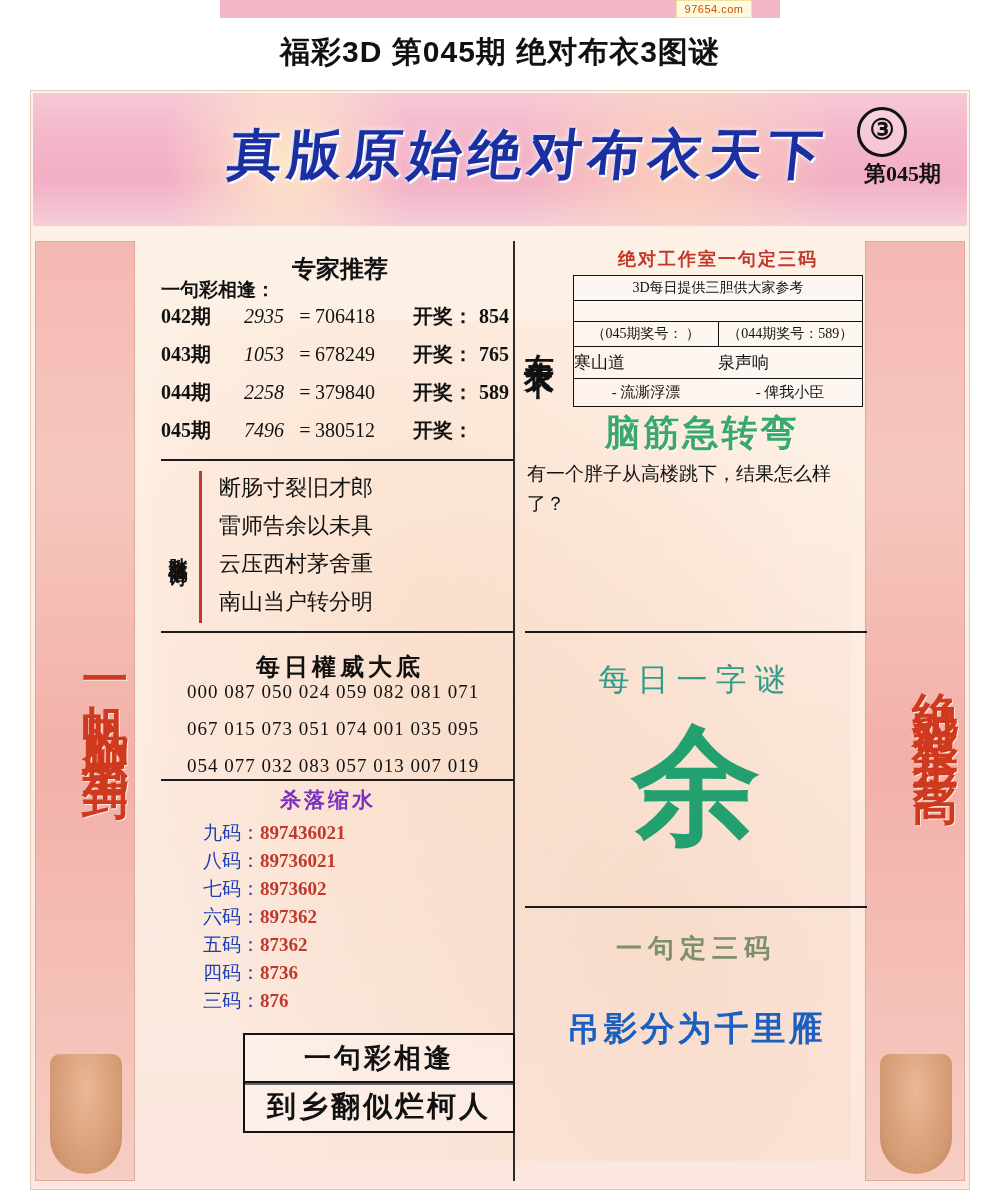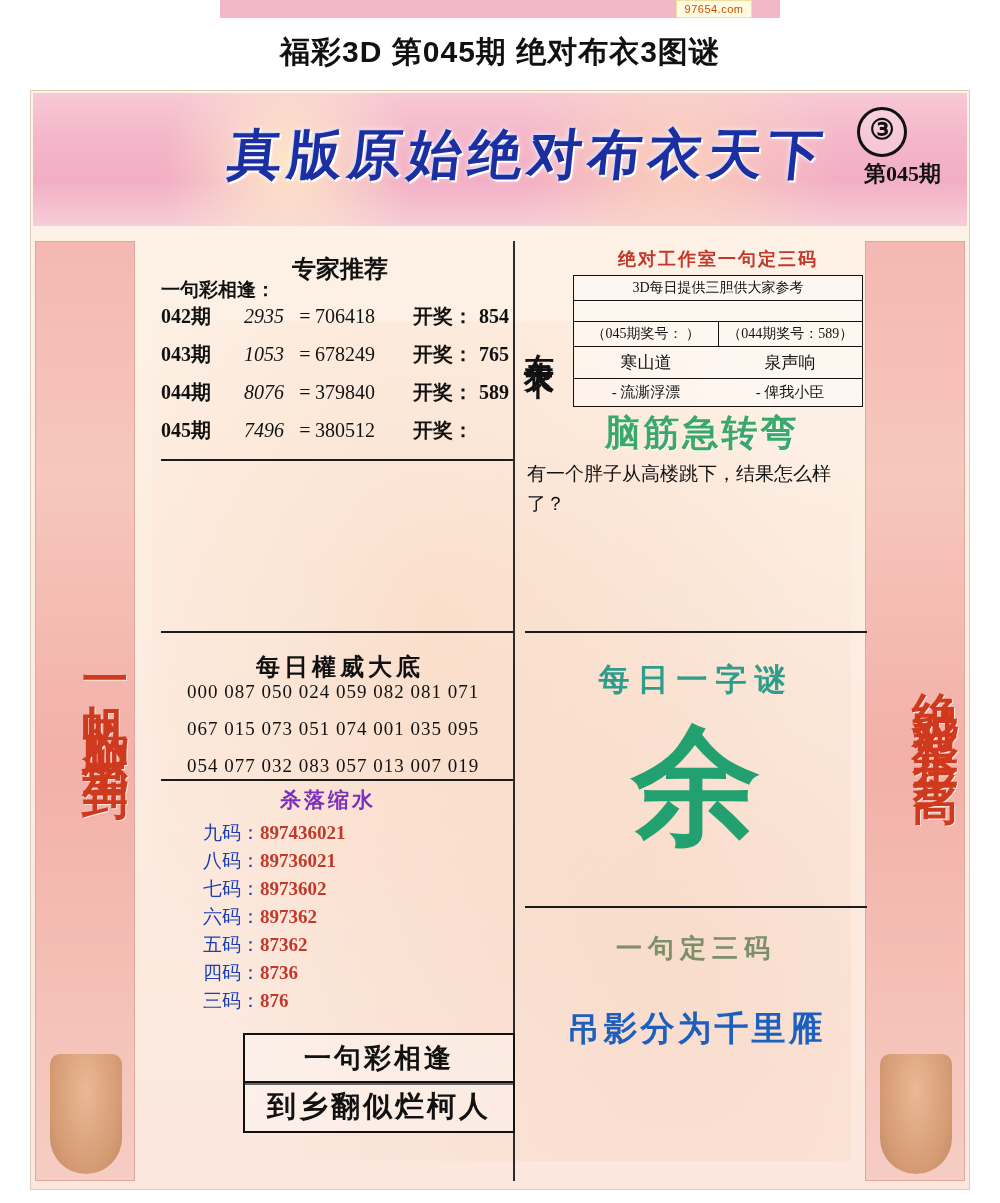--- a/index.html
+++ b/index.html
@@ -205,39 +205,39 @@
   .tbl{
     margin-top:4px; border:1px solid #111; background:rgba(255,255,255,0.45);
     font-size:14px; color:#111;
   }
   .tbl .r1{ text-align:center; padding:3px 0; border-bottom:1px solid #111; font-size:14px;}
   .tbl .r2{ height:20px; border-bottom:1px solid #111; }
   .tbl .r3{ display:flex; border-bottom:1px solid #111; }
   .tbl .r3 .c{ flex:1; text-align:center; padding:3px 4px; font-size:14px; }
   .tbl .r3 .c:first-child{ border-right:1px solid #111; }
   .tbl .r4{ display:flex; border-bottom:1px solid #111; }
-  .tbl .r4 .c{ flex:1; text-align:center; padding:4px 14px; font-size:17px; }
+  .tbl .r4 .c{ flex:1; padding:4px 0; font-size:17px; }
   .tbl .r5{ display:flex; }
   .tbl .r5 .c{ flex:1; text-align:center; padding:4px 0; font-size:15px; }
 
   .riddle-title{
     position:absolute; left:22px; top:168px; width:326px; text-align:center;
     font-size:36px; font-weight:bold; color:#3aa86a; letter-spacing:3px;
     text-shadow:1px 1px 0 #fff;
   }
   .riddle-text{
     position:absolute; left:10px; top:218px; width:336px;
     font-size:19px; color:#111; line-height:30px;
   }
 
   .hr-r{ position:absolute; left:8px; width:342px; height:2px; background:#1b1b1b; }
 
   .zimi-title{
     position:absolute; left:8px; top:418px; width:342px; text-align:center;
-    font-size:31px; font-weight:bold; color:#2f9c8c; letter-spacing:8px;
+    font-size:31px; font-weight:normal; color:#2f9c8c; letter-spacing:8px;
   }
   .big-char{
     position:absolute; left:8px; top:470px; width:342px; text-align:center;
     font-size:128px; font-weight:bold; color:#23a06f; line-height:150px;
     font-family:"Liberation Serif", serif;
   }
   .three-title{
     position:absolute; left:8px; top:690px; width:342px; text-align:center;
     font-size:26px; font-weight:bold; color:#7b8f6a; letter-spacing:6px;
   }
@@ -290,38 +290,48 @@
       <div class="frow">
         <span class="iss">043期</span>
         <span class="a">1053</span>
         <span class="eq">=</span>
         <span class="b">678249</span>
         <span class="kw">开奖：</span>
         <span class="res">765</span>
       </div>
       <div class="frow">
         <span class="iss">044期</span>
-        <span class="a">8076</span>
+        <span class="a">2258</span>
         <span class="eq">=</span>
         <span class="b">379840</span>
         <span class="kw">开奖：</span>
         <span class="res">589</span>
       </div>
       <div class="frow">
         <span class="iss">045期</span>
         <span class="a">7496</span>
         <span class="eq">=</span>
         <span class="b">380512</span>
         <span class="kw">开奖：</span>
         <span class="res"></span>
       </div>
     </div>
 
     <div class="hr-black" style="top:218px;"></div>
 
+    <div class="poem-box">
+      <div class="poem-label">胜彩落码诗</div>
+      <div class="poem-bar"></div>
+      <div class="poem-lines">
+        <div>断肠寸裂旧才郎</div>
+        <div>雷师告余以未具</div>
+        <div>云压西村茅舍重</div>
+        <div>南山当户转分明</div>
+      </div>
+    </div>
 
     <div class="hr-black" style="top:390px;"></div>
 
     <h3 class="sec daily-title">每日權威大底</h3>
     <div class="num-rows">
       <div>000 087 050 024 059 082 081 071</div>
       <div>067 015 073 051 074 001 035 095</div>
       <div>054 077 032 083 057 013 007 019</div>
     </div>
 

